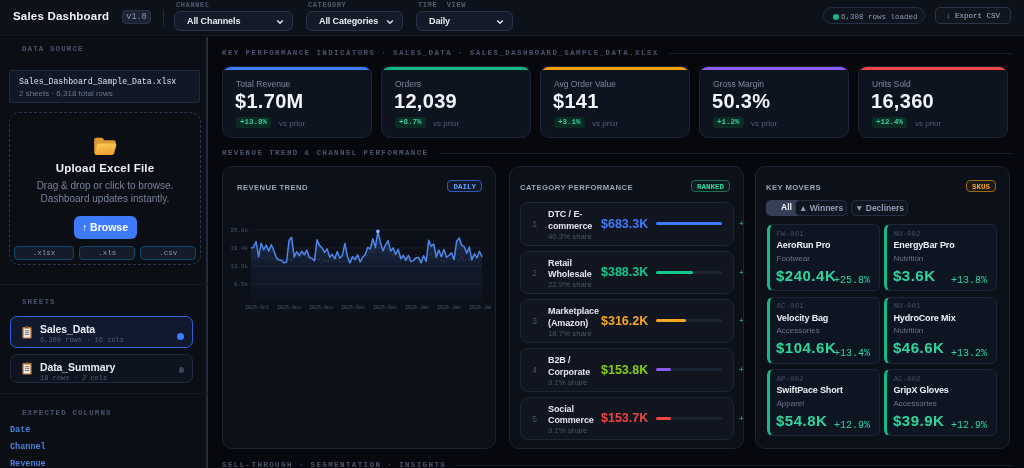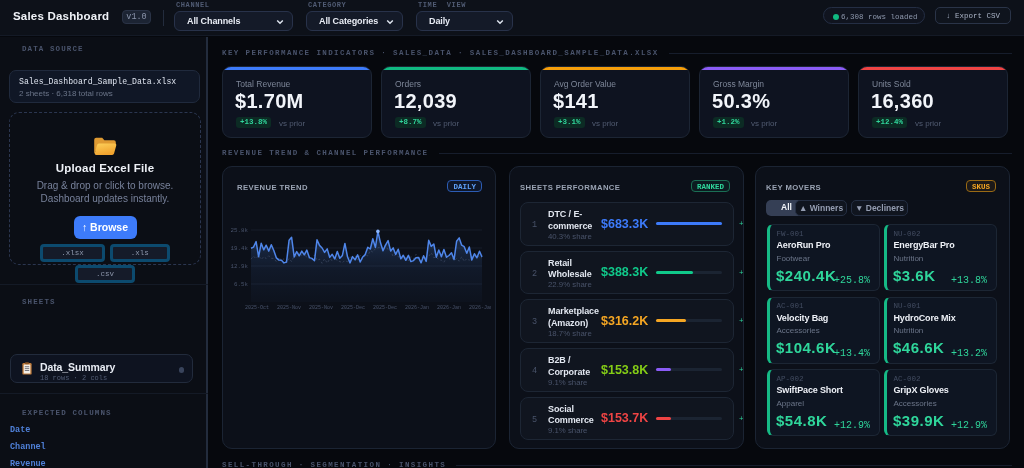--- a/index.html
+++ b/index.html
@@ -15,31 +15,31 @@
 .fsel { position:absolute; top:11px; left:0; height:20px; background:#141a28; border:1px solid #28324a; border-radius:6px; color:#e8ecf4; font-size:9px; font-weight:bold; line-height:19px; padding-left:12px; letter-spacing:-0.1px; }
 .fsel .chev { position:absolute; right:8px; top:6px; width:8px; height:8px; }
 #pill { position:absolute; left:823px; top:7px; width:102px; height:17px; border:1px solid #242e44; border-radius:9px; background:#10141f; }
 #pill .dot { position:absolute; left:9px; top:5.5px; width:6px; height:6px; border-radius:50%; background:#10b981; }
 #pill span { position:absolute; left:17px; top:4.5px; white-space:nowrap; font-family:"Liberation Mono",monospace; font-size:7.5px; color:#8d97ac; }
 #expbtn { position:absolute; left:935px; top:7px; width:76px; height:17px; border:1px solid #2a3448; border-radius:5px; background:#12172290; color:#aab3c6; white-space:nowrap; font-family:"Liberation Mono",monospace; font-size:7.5px; text-align:center; line-height:16px; }
 
 
 #side { position:absolute; left:0; top:37px; width:208px; height:431px; background:#0b0e15; border-right:2px solid #232c3d; }
 .slab { font-family:"Liberation Mono",monospace; font-size:7.5px; letter-spacing:1.1px; color:#4a546c; font-weight:bold;padding-left:12px; }
-#filecard { position:absolute; left:9px; top:33px; width:191px; height:33px; background:#101726; border:1px solid #202a3d; border-radius:7px; }
+#filecard { position:absolute; left:9px; top:33px; width:191px; height:33px; background:#101726; border:1px solid #202a3d; border-radius:2px; }
 #filecard .fn { position:absolute; left:9px; top:6px; font-family:"Liberation Mono",monospace; font-size:8.2px; color:#dde3ee; }
 #filecard .fs { position:absolute; left:9px; top:18px; font-size:8px; color:#6b7589; }
 #upload { position:absolute; left:9px; top:75px; width:192px; height:153px; border:1.5px dashed #2b3650; border-radius:10px; text-align:center; }
 #folder { margin:22px auto 0; width:24px; height:21px; position:relative; }
 #upload h3 { font-size:11.5px; color:#eef1f7; margin-top:6px; letter-spacing:0.2px; }
 #upload .d1 { font-size:10px; color:#77819a; margin-top:6px; }
 #upload .d2 { font-size:10px; color:#77819a; margin-top:2px; }
 #browse { display:inline-block; margin-top:12px; width:63px; height:23px; background:#3d7bfa; border-radius:6px; color:#fff; font-size:10.5px; font-weight:bold; line-height:23px; }
 #exts { margin-top:2px; }
-#exts span { display:inline-block; font-family:"Liberation Mono",monospace; font-size:7.5px; color:#8d97ac; background:#151b29; border:3px solid #0c4a6e; border-radius:4px; padding:2px 18px; margin:0 2.5px; }
+#exts span { display:inline-block; font-family:"Liberation Mono",monospace; font-size:7.5px; color:#8d97ac; background:#151b29; border:1px solid #0c4a6e; border-radius:4px; padding:2px 18px; margin:0 2.5px; }
 .ssep { position:absolute; left:0; width:208px; height:1px; background:#141a26; }
 .sheet { position:absolute; left:10px; width:183px; border-radius:7px; }
 .sheet.on { background:#10192e; border:1px solid #2f62d8; }
 .sheet.off { background:#0e1320; border:1px solid #222b3c; }
 .sheet .ic { position:absolute; left:11px; top:50%; margin-top:-6.5px; width:10px; height:13px; }
 .sheet .nm { position:absolute; left:29px; top:6px; font-size:10.5px; font-weight:bold; color:#e8ecf4; letter-spacing:-0.1px; }
 .sheet .sub { position:absolute; left:29px; top:19px; font-family:"Liberation Mono",monospace; font-size:7px; color:#525c74; }
 .sheet .dt { position:absolute; right:8px; border-radius:50%; }
 .ecol { position:absolute; left:10px; font-family:"Liberation Mono",monospace; font-size:8.5px; font-weight:bold; color:#4f80d8; }
 
@@ -137,20 +137,33 @@
       <path d="M5.9,8.6 h15.9 a1.5,1.5 0 0 1 1.45,1.9 l-2.2,8 a2,2 0 0 1 -1.93,1.5 H3.3 a1.5,1.5 0 0 1 -1.45,-1.9 l2.2,-8 a2,2 0 0 1 1.93,-1.5 Z" fill="url(#fg)"></path>
     </svg></div>
     <h3>Upload Excel File</h3>
     <div class="d1">Drag &amp; drop or click to browse.</div>
     <div class="d2">Dashboard updates instantly.</div>
     <div id="browse">↑ Browse</div>
     <div id="exts"><span>.xlsx</span><span>.xls</span><span>.csv</span></div>
   </div>
   <div class="ssep" style="top:247px;"></div>
   <div class="slab" style="position:absolute; left:10px; top:261px;">SHEETS</div>
+  <div class="sheet on" style="top:279px; height:32px;">
+    <svg class="ic" viewBox="0 0 10 13">
+        <rect x="0.4" y="1" width="9.2" height="11.6" rx="1.2" fill="#c07b3a"></rect>
+        <rect x="1.7" y="2.6" width="6.6" height="9" rx="0.5" fill="#f2ede6"></rect>
+        <rect x="3" y="0.2" width="4" height="2" rx="0.8" fill="#8a5526"></rect>
+        <rect x="2.8" y="4.3" width="4.4" height="0.9" fill="#6a6a72"></rect>
+        <rect x="2.8" y="6.2" width="4.4" height="0.9" fill="#6a6a72"></rect>
+        <rect x="2.8" y="8.1" width="4.4" height="0.9" fill="#6a6a72"></rect>
+      </svg>
+    <div class="nm">Sales_Data</div>
+    <div class="sub">6,300 rows · 16 cols</div>
+    <div class="dt" style="background:#3d7bfa; width:7px; height:7px; top:15.5px;"></div>
+  </div>
   <div class="sheet off" style="top:317px; height:29px;">
     <svg class="ic" viewBox="0 0 10 13">
         <rect x="0.4" y="1" width="9.2" height="11.6" rx="1.2" fill="#c07b3a"></rect>
         <rect x="1.7" y="2.6" width="6.6" height="9" rx="0.5" fill="#f2ede6"></rect>
         <rect x="3" y="0.2" width="4" height="2" rx="0.8" fill="#8a5526"></rect>
         <rect x="2.8" y="4.3" width="4.4" height="0.9" fill="#6a6a72"></rect>
         <rect x="2.8" y="6.2" width="4.4" height="0.9" fill="#6a6a72"></rect>
         <rect x="2.8" y="8.1" width="4.4" height="0.9" fill="#6a6a72"></rect>
       </svg>
     <div class="nm">Data_Summary</div>
@@ -239,21 +252,21 @@
     <text x="90" y="88" text-anchor="middle" font-family="Liberation Mono,monospace" font-size="5" fill="#49536b">2025-Nov</text>
     <text x="122" y="88" text-anchor="middle" font-family="Liberation Mono,monospace" font-size="5" fill="#49536b">2025-Dec</text>
     <text x="154" y="88" text-anchor="middle" font-family="Liberation Mono,monospace" font-size="5" fill="#49536b">2025-Dec</text>
     <text x="186" y="88" text-anchor="middle" font-family="Liberation Mono,monospace" font-size="5" fill="#49536b">2026-Jan</text>
     <text x="218" y="88" text-anchor="middle" font-family="Liberation Mono,monospace" font-size="5" fill="#49536b">2026-Jan</text>
     <text x="250" y="88" text-anchor="middle" font-family="Liberation Mono,monospace" font-size="5" fill="#49536b">2026-Jan</text>
     </svg>
   </div>
 
   <div class="panel" id="p2" style="left:299px; width:235px;">
-    <div class="ptitle">SHEETS PERFORMANCE</div>
+    <div class="ptitle">CATEGORY PERFORMANCE</div>
     <div class="pbadge" style="right:13px; color:#2fd69b; border:1px solid #1a6e54; background:rgba(16,185,129,0.07);">RANKED</div>
     <div class="crow" style="top:35px;">
       <div class="rk">1</div>
       <div class="nm">DTC / E-<br>commerce</div>
       <div class="sh">40.3% share</div>
       <div class="vl" style="color:#3d7bfa;">$683.3K</div>
       <div class="track">
           <div class="fill" style="width:66px; background:#3d7bfa;"></div>
         </div>
       <div class="dl">+2</div>

